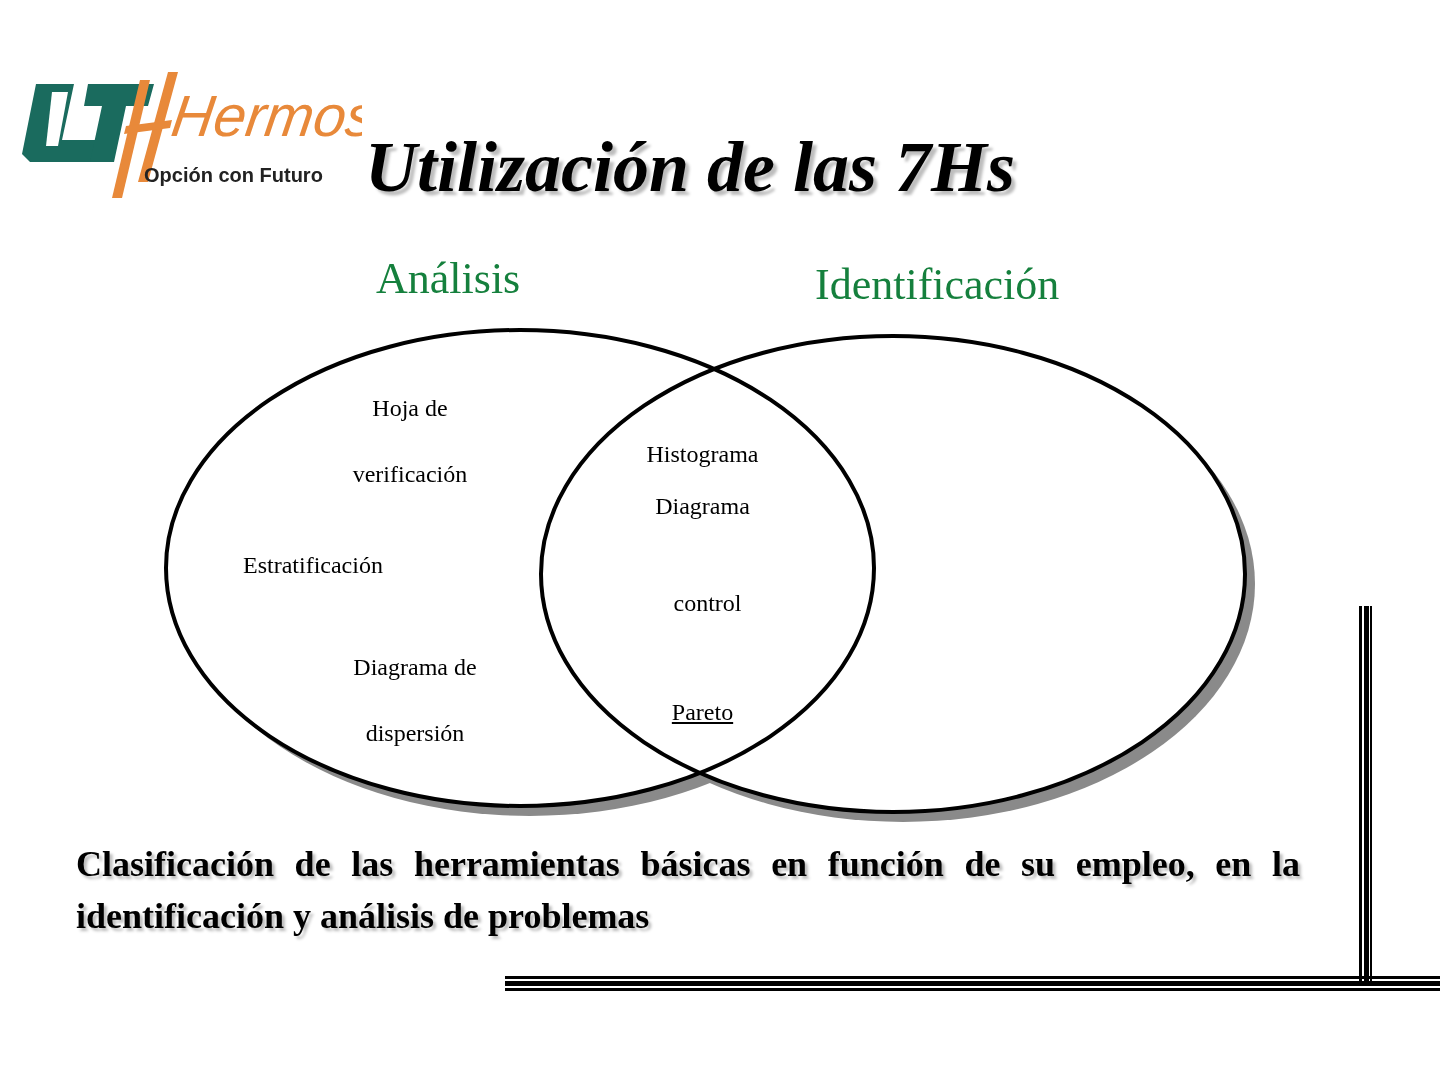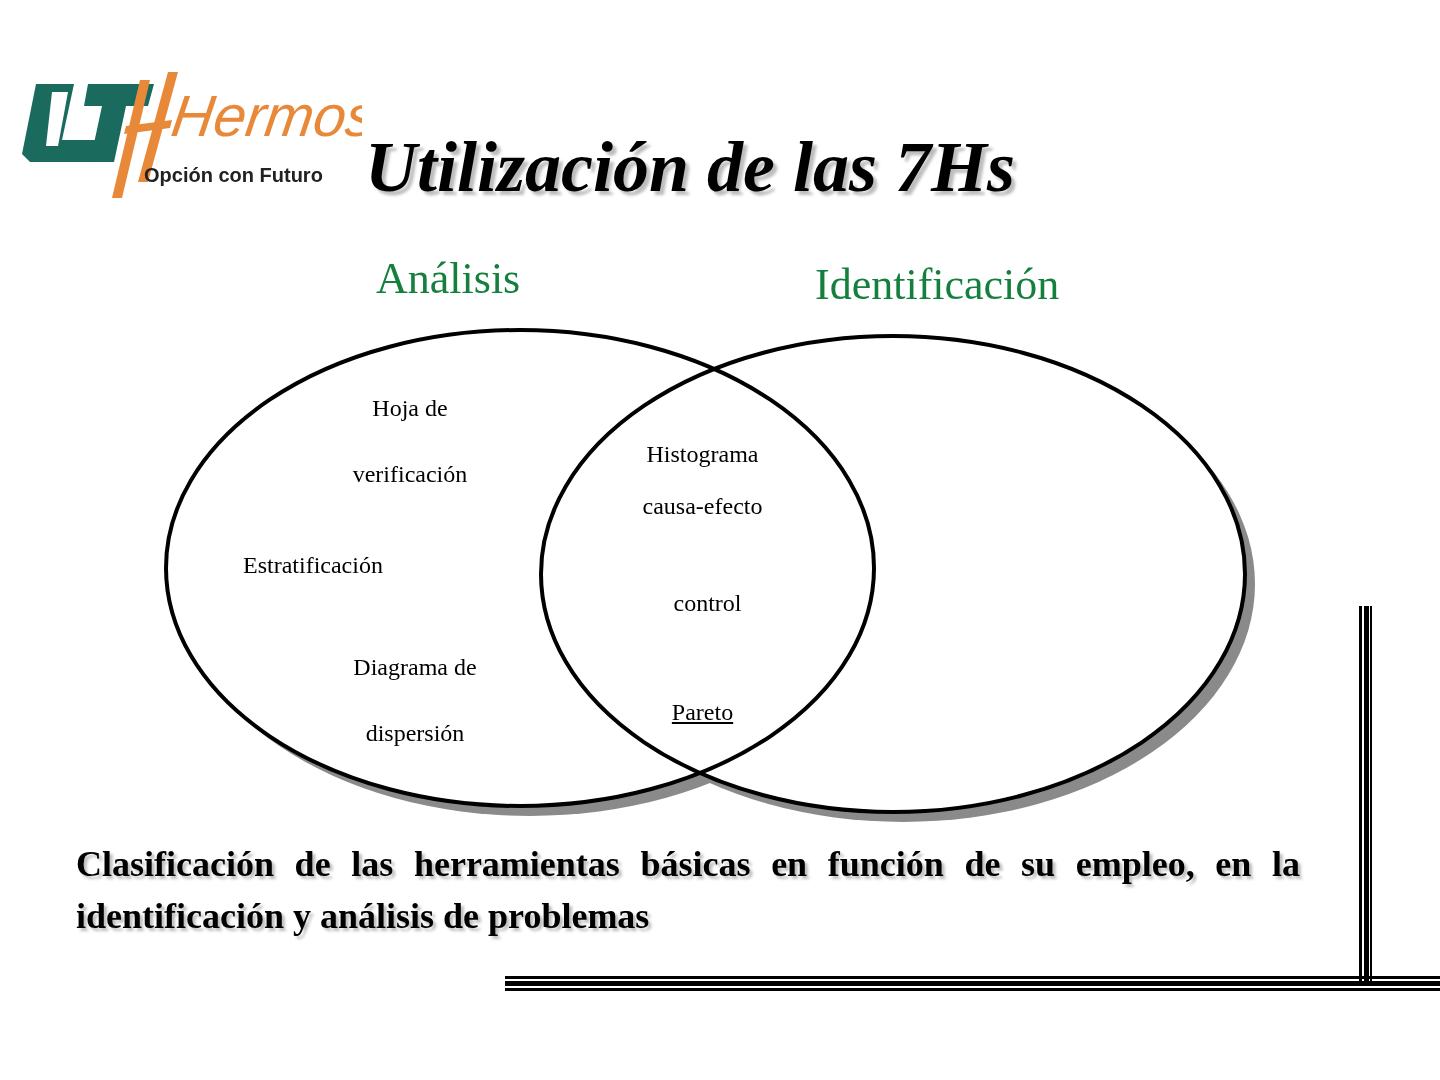--- a/index.html
+++ b/index.html
@@ -63,20 +63,20 @@
   <div style="margin-top:26px;">verificación</div>
 </div>
 <div class="abs item" style="left:243px; top:545px;">Estratificación</div>
 <div class="abs item" style="left:305px; top:647px; width:220px;">
   <div>Diagrama de</div>
   <div style="margin-top:26px;">dispersión</div>
 </div>
 
 <div class="abs item" style="left:600px; top:434px; width:205px;">Histograma</div>
 <div class="abs item" style="left:595px; top:486px; width:215px;">
-  <div>causa-efecto</div>
+  <div>Diagrama</div>
 </div>
 <div class="abs item" style="left:605px; top:583px; width:205px;">
   <div>control</div>
 </div>
 <div class="abs item" style="left:600px; top:692px; width:205px;text-decoration:underline;">Pareto</div>
 
 <div class="abs caption">Clasificación de las herramientas básicas en función de su empleo, en la identificación y análisis de problemas</div>
 
 </body></html>

